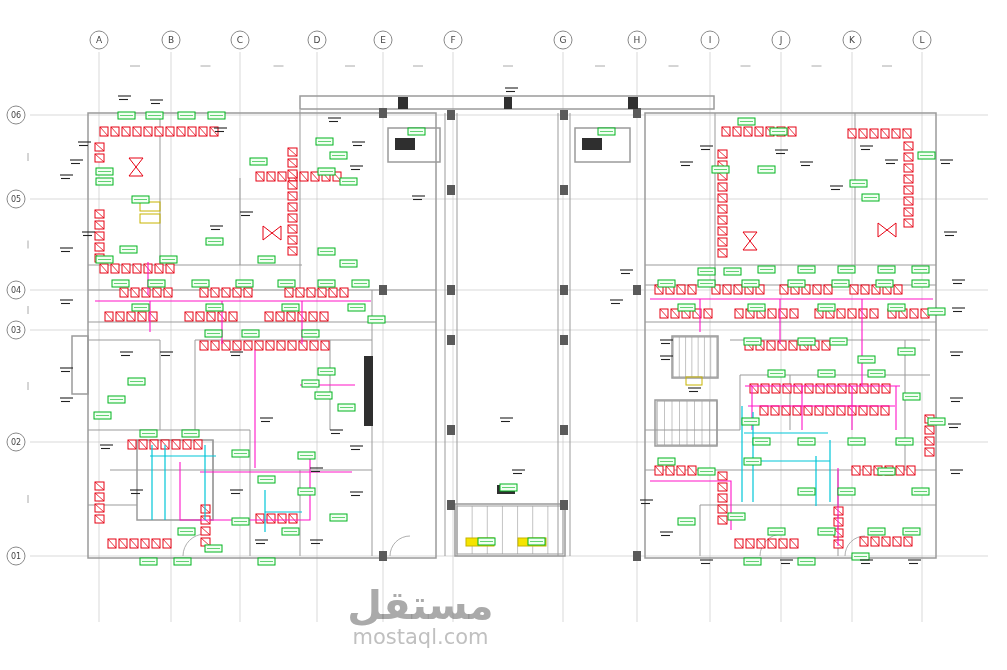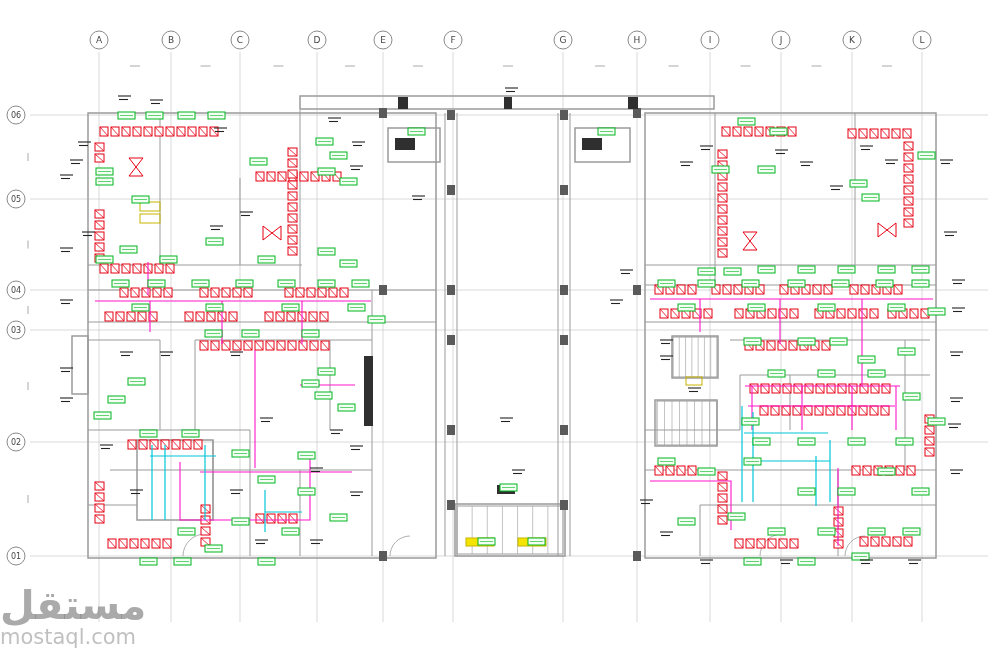--- a/index.html
+++ b/index.html
@@ -1,21 +1,21 @@
 <!DOCTYPE html>
 <html><head>
 <meta charset="utf-8">
 <style>
   html,body{margin:0;padding:0;background:#ffffff;}
   body{width:1007px;height:670px;overflow:hidden;font-family:"DejaVu Sans",sans-serif;}
   .viewport{position:relative;width:1007px;height:670px;background:#ffffff;}
   svg{position:absolute;left:0;top:0;}
   .watermark{
     position:absolute;left:0;top:584px;width:841px;
-    text-align:left;pointer-events:none;line-height:1.05;
+    text-align:center;pointer-events:none;line-height:1.05;
   }
   .watermark .wm-title{
     display:block;font-size:40px;font-weight:bold;
     color:rgba(125,125,125,0.65);
     font-family:"DejaVu Sans",sans-serif;
   }
   .watermark .wm-sub{
     display:block;font-size:21px;
     color:rgba(150,150,150,0.60);
     font-family:"DejaVu Sans",sans-serif;

